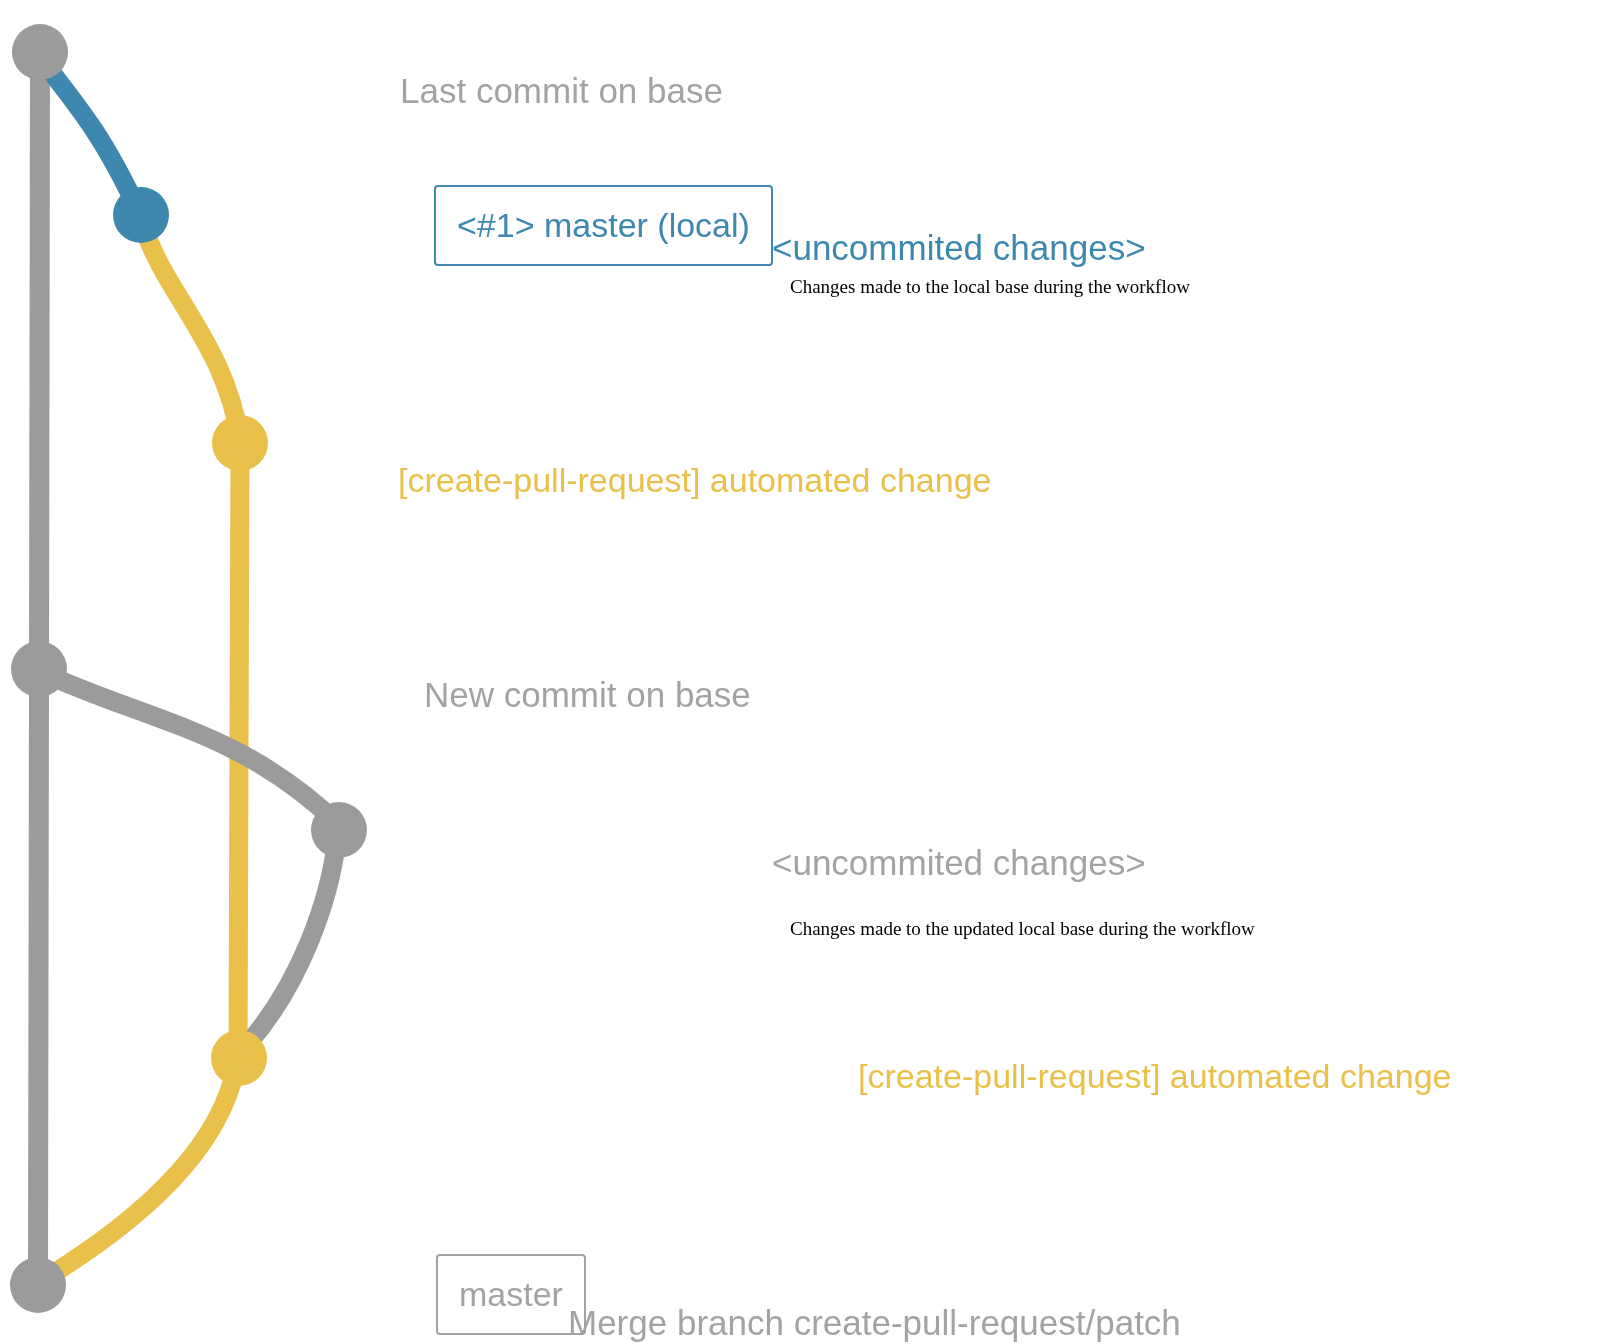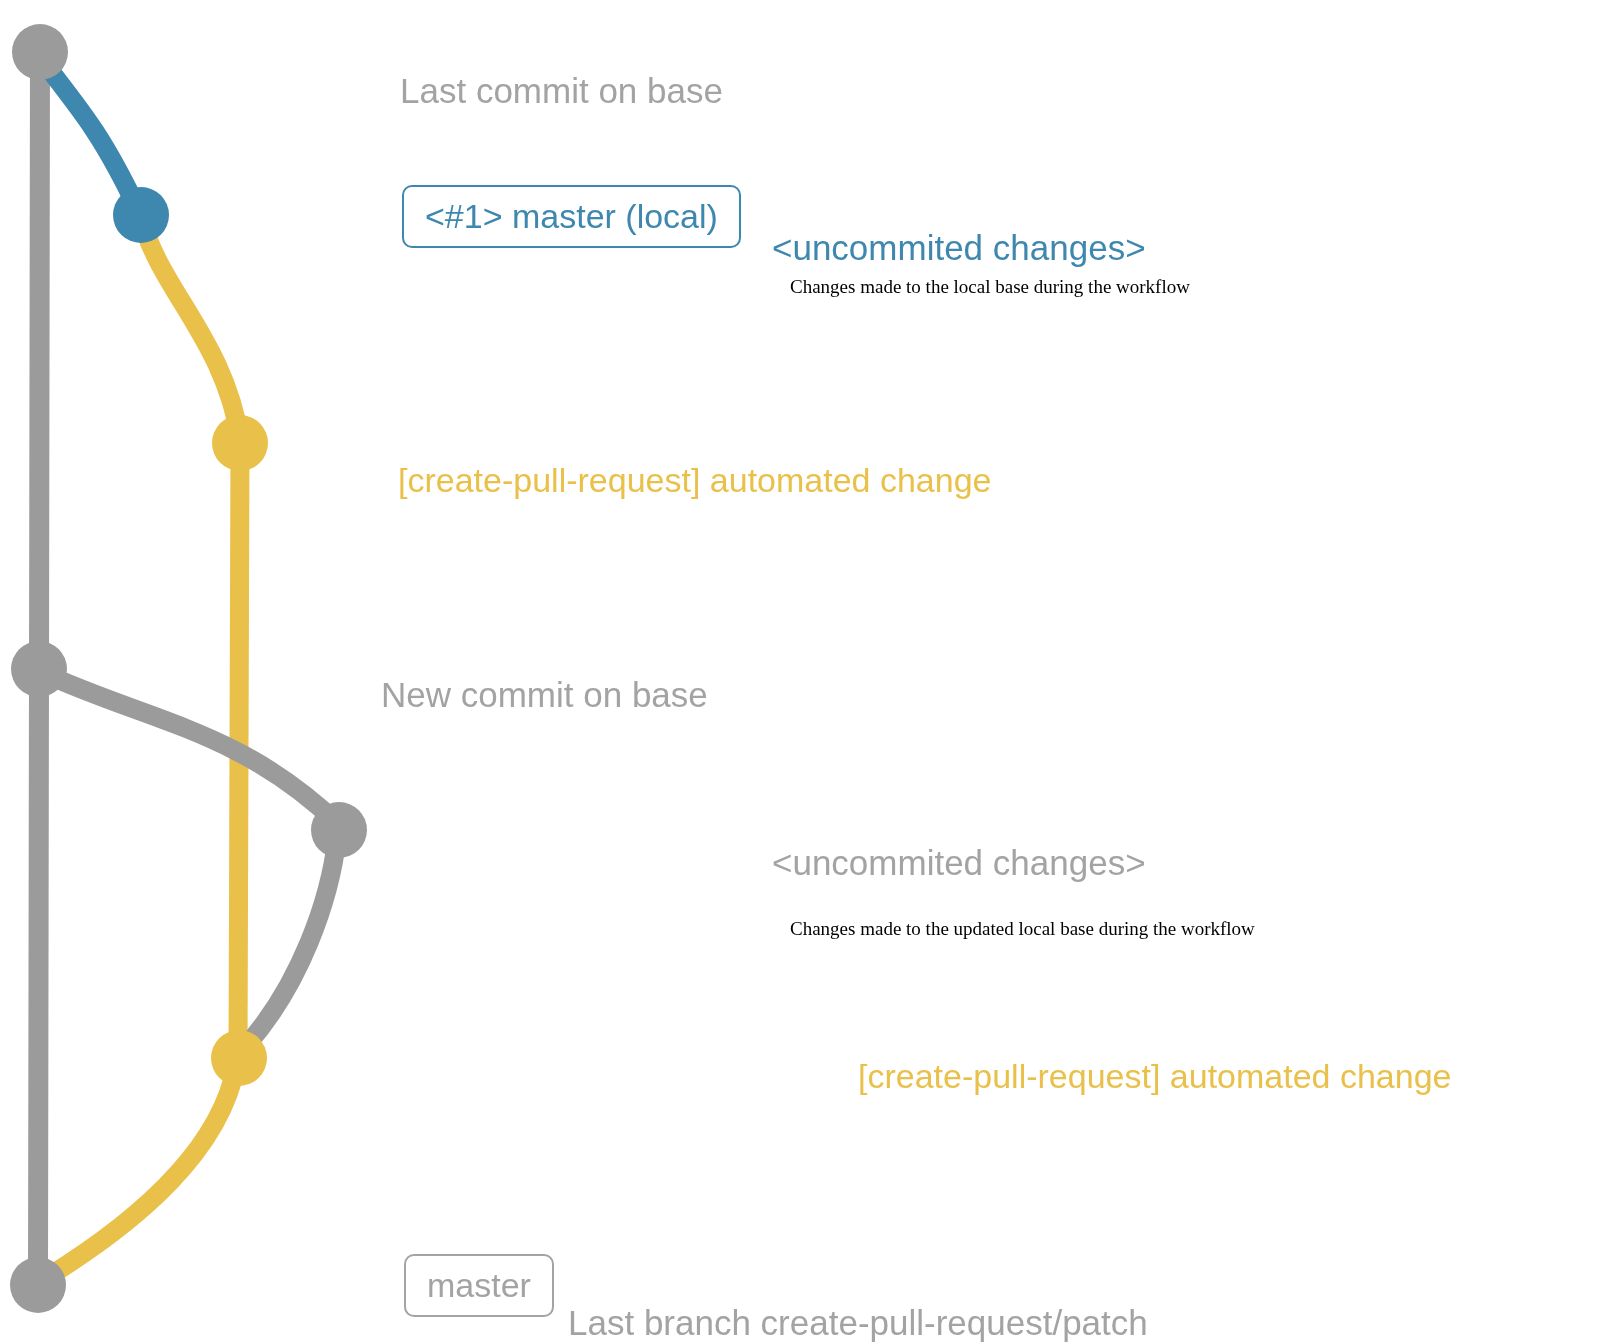--- a/index.html
+++ b/index.html
@@ -14,26 +14,27 @@
   .txt{position:absolute;white-space:nowrap;line-height:1.18;margin-top:36px;}
   .sans{font-family:"Liberation Sans", sans-serif;font-size:35px;}
   .serif{font-family:"Liberation Serif", serif;font-size:19px;color:var(--description-black,#000);}
   .c-gray{color:var(--label-gray,#a3a3a3);}
   .c-blue{color:var(--branch-blue,#3e87ae);}
   .c-yellow{color:var(--branch-yellow,#e9c04a);}
   .pill{
     position:absolute;
     display:inline-block;
     border:2.5px solid currentColor;
-    border-radius:10px;
-    padding:9px 21px;
+    border-radius:4px;
+    padding:18px 21px;
     font-size:34px;
     line-height:1.2;
     white-space:nowrap;
     background:transparent;
+    margin-left:32px;
   }
 </style>
 </head>
 <body>
 
 <div id="canvas">
 
   <svg id="graph-svg" width="1618" height="1344" viewBox="0 0 1618 1344">
 
     <path d="M 40 52 L 39 670 L 38 1285" fill="none" style="stroke:var(--base-gray)" stroke-width="20"></path>
@@ -60,23 +61,23 @@
   </svg>
 
   <div class="txt sans c-gray" style="left:400px;top:34px">Last commit on base</div>
 
   <div class="pill c-blue" style="left:402px;top:185px">&lt;#1&gt; master (local)</div>
   <div class="txt sans c-blue" style="left:772px;top:191px">&lt;uncommited changes&gt;</div>
   <div class="txt serif" style="left:790px;top:240px">Changes made to the local base during the workflow</div>
 
   <div class="txt sans c-yellow" style="left:398px;top:424px;font-size:34px">[create-pull-request] automated change</div>
 
-  <div class="txt sans c-gray" style="left:381px;top:638px">New commit on base</div>
+  <div class="txt sans c-gray" style="left:424px;top:638px">New commit on base</div>
 
   <div class="txt sans c-gray" style="left:772px;top:806px">&lt;uncommited changes&gt;</div>
   <div class="txt serif" style="left:790px;top:882px">Changes made to the updated local base during the workflow</div>
 
   <div class="txt sans c-yellow" style="left:858px;top:1020px;font-size:34px">[create-pull-request] automated change</div>
 
   <div class="pill c-gray" style="left:404px;top:1254px">master</div>
-  <div class="txt sans c-gray" style="left:568px;top:1266px">Last branch create-pull-request/patch</div>
+  <div class="txt sans c-gray" style="left:568px;top:1266px">Merge branch create-pull-request/patch</div>
 
 </div>
 
 </body></html>

